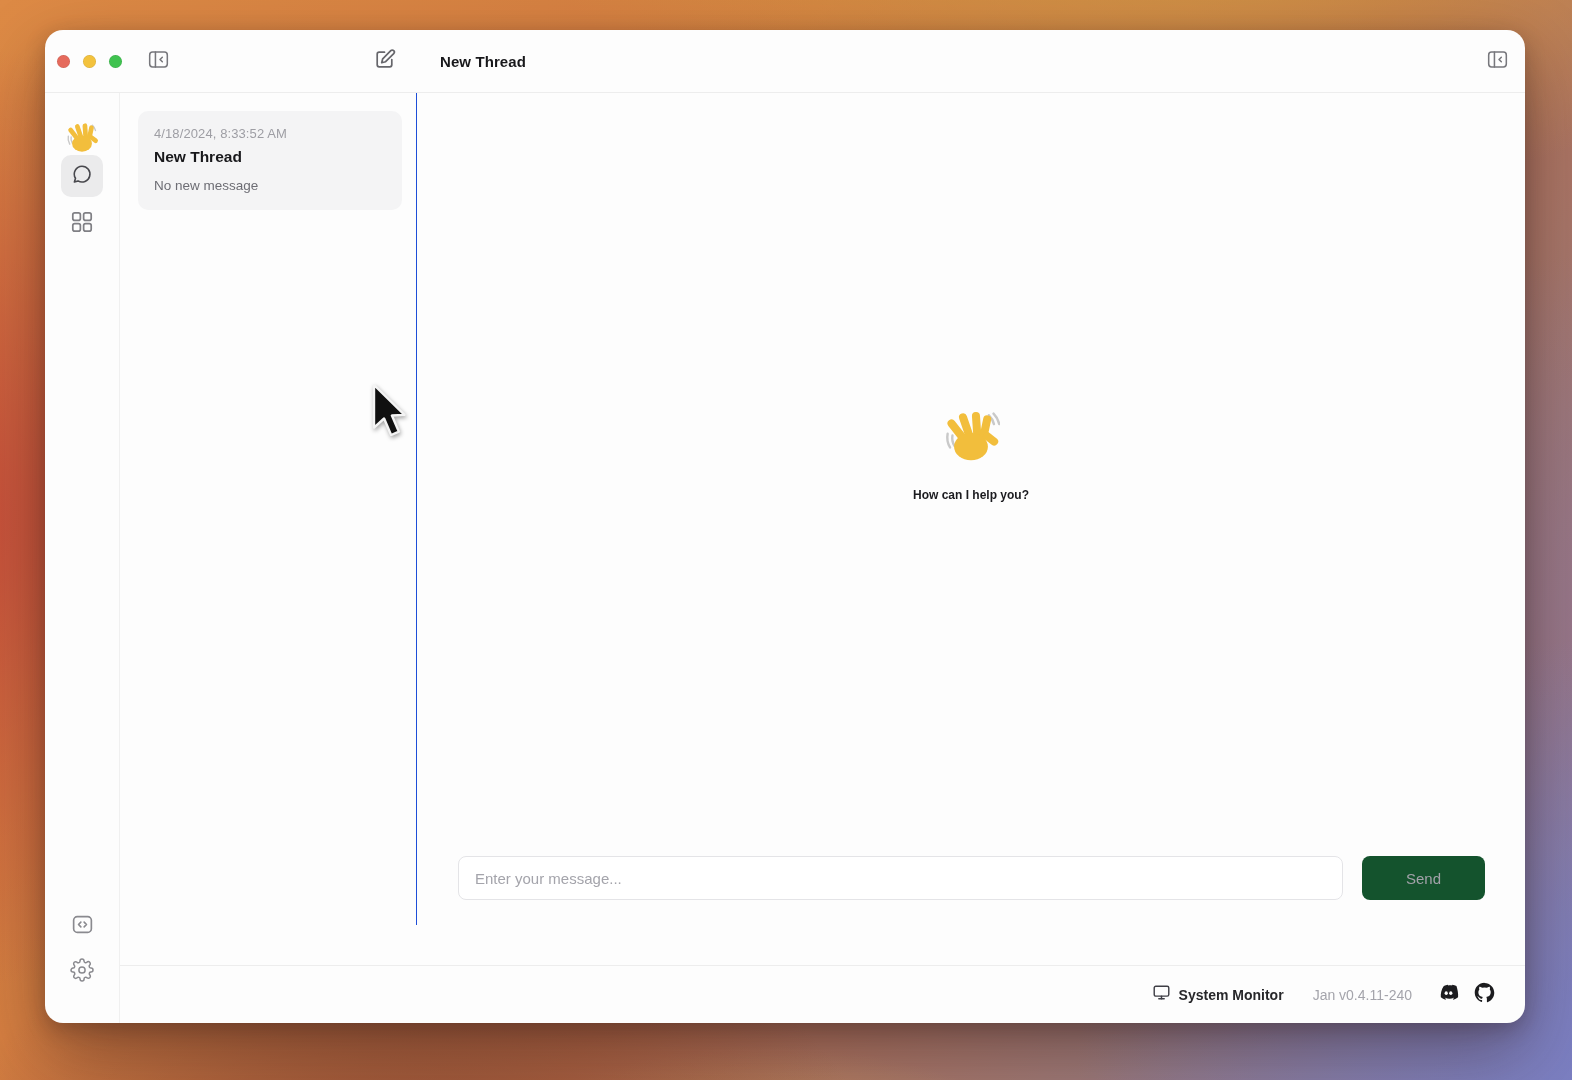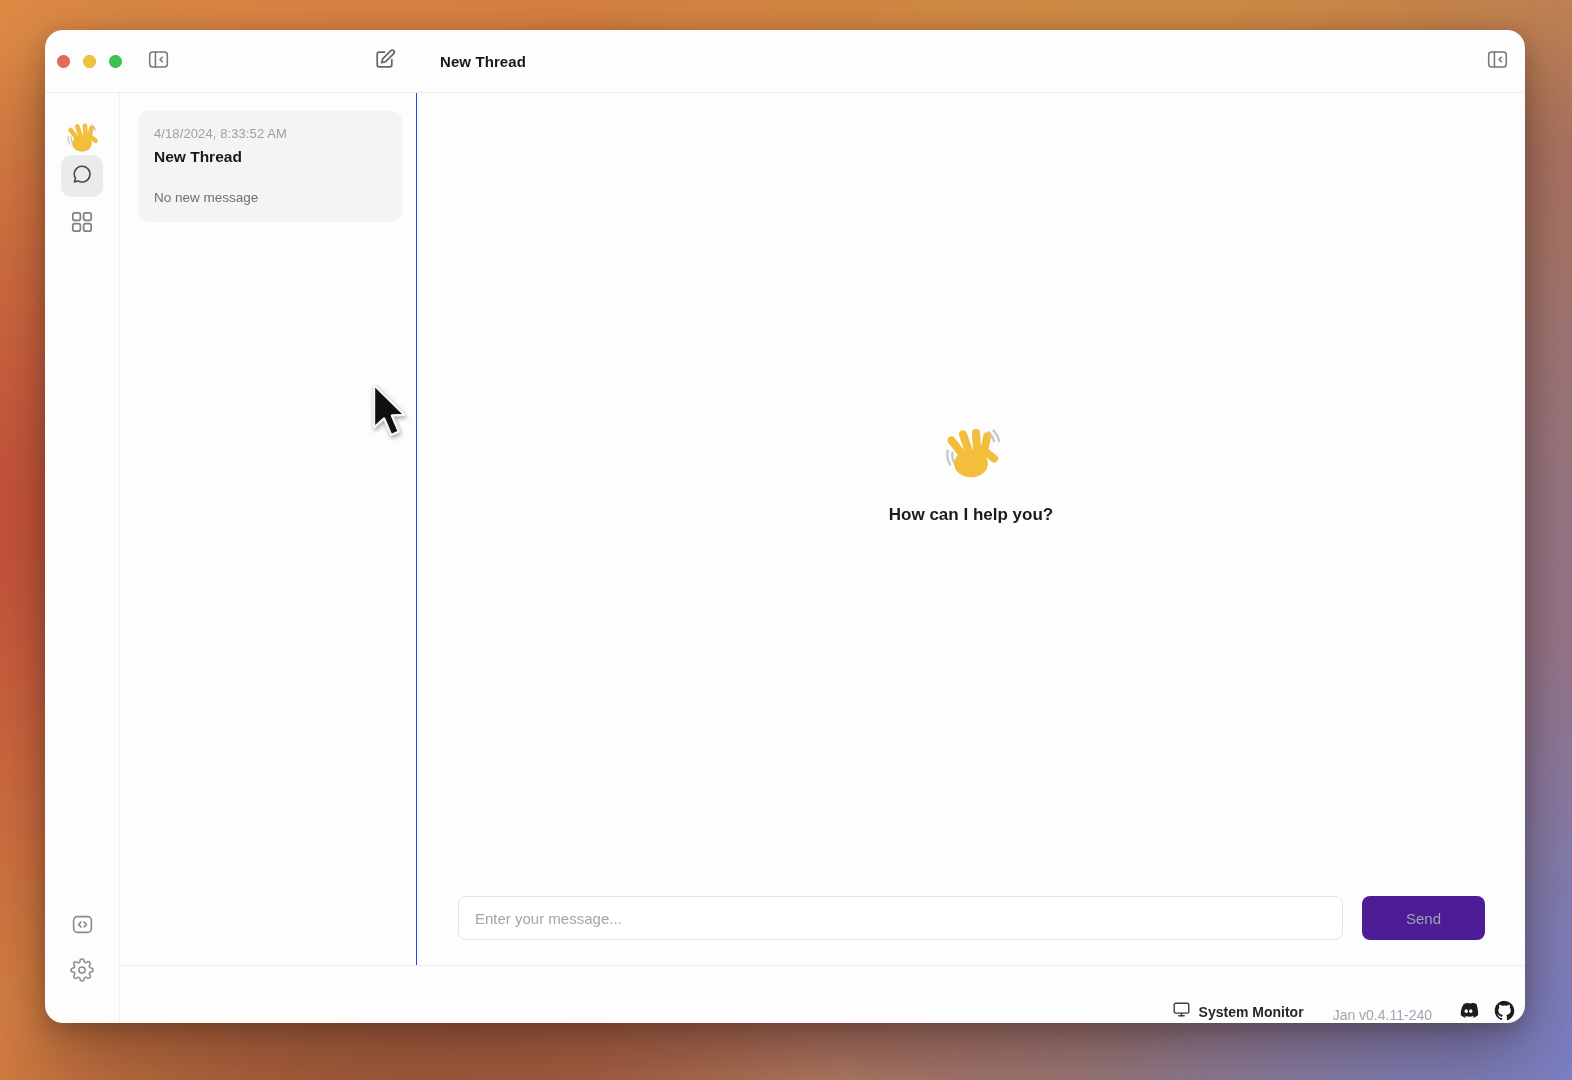--- a/index.html
+++ b/index.html
@@ -52,37 +52,37 @@
   .rail-bottom .rail-btn + .rail-btn { margin-top:4px; }
 
   .right-wrap { flex:1; display:flex; flex-direction:column; min-width:0; }
   .panels { flex:1; display:flex; min-height:0; }
 
   
   .thread-list { width:297px; flex:0 0 297px; border-right:1px solid #1d4ed8; padding:18px 14px 0 18px; }
   .thread-card { background:#f4f4f5; border-radius:10px; padding:15px 16px 17px; cursor:pointer; }
   .thread-time { font-size:13px; color:#9e9ea4; letter-spacing:.1px; }
   .thread-title { font-size:15.5px; font-weight:700; color:#18181b; margin-top:7px; }
-  .thread-sub { font-size:13.5px; color:#6d6d74; margin-top:24px; }
+  .thread-sub { font-size:13.5px; color:#6d6d74; margin-top:12px; }
 
   
   .main { flex:1; display:flex; flex-direction:column; min-width:0; }
   .hero { flex:1; display:flex; flex-direction:column; align-items:center; justify-content:center; padding-bottom:40px; }
   .hero-wave { width:58px; height:58px; }
-  .greeting { margin-top:22px; font-size:17px; font-weight:600; color:#1b1b1f; }
+  .greeting { margin-top:22px; font-size:12px; font-weight:600; color:#1b1b1f; }
 
   .composer { flex:0 0 69px; display:flex; align-items:flex-start; gap:19px; padding:0 40px 0 41px; }
   .msg-input { flex:1; height:44px; border:1px solid #e4e4e7; border-radius:8px; background:#fff;
     font-family:"Liberation Sans", sans-serif; font-size:15px; color:#18181b; padding:0 16px; outline:none; }
   .msg-input::placeholder { color:#a4a4ab; }
-  .send-btn { width:123px; height:44px; border:none; border-radius:8px; background:#4c1d95; color:#a2a2a9;
+  .send-btn { width:123px; height:44px; border:none; border-radius:8px; background:#14532d; color:#a2a2a9;
     font-family:"Liberation Sans", sans-serif; font-size:15px; font-weight:500; cursor:pointer; }
 
   
-  .footer { flex:0 0 58px; border-top:1px solid #ededed; display:flex; align-items:flex-end; justify-content:flex-end; padding-right:10px; }
+  .footer { flex:0 0 58px; border-top:1px solid #ededed; display:flex; align-items:center; justify-content:flex-end; padding-right:30px;margin-top:40px; }
   .sysmon { display:flex; align-items:center; gap:8px; cursor:pointer; }
   .sysmon-label { font-size:14px; font-weight:700; color:#27272a; }
   .version { font-size:14px; color:#a4a4ab; margin-left:29px; }
   .social { display:flex; align-items:center; margin-left:25px; gap:14px; }
   .social .tb-btn { width:22px; height:22px; }
 
   
   .cursor { position:absolute; left:372px; top:383px; z-index:50; pointer-events:none; filter:drop-shadow(1px 2px 2px rgba(0,0,0,.35)); }
 </style>
 </head>

